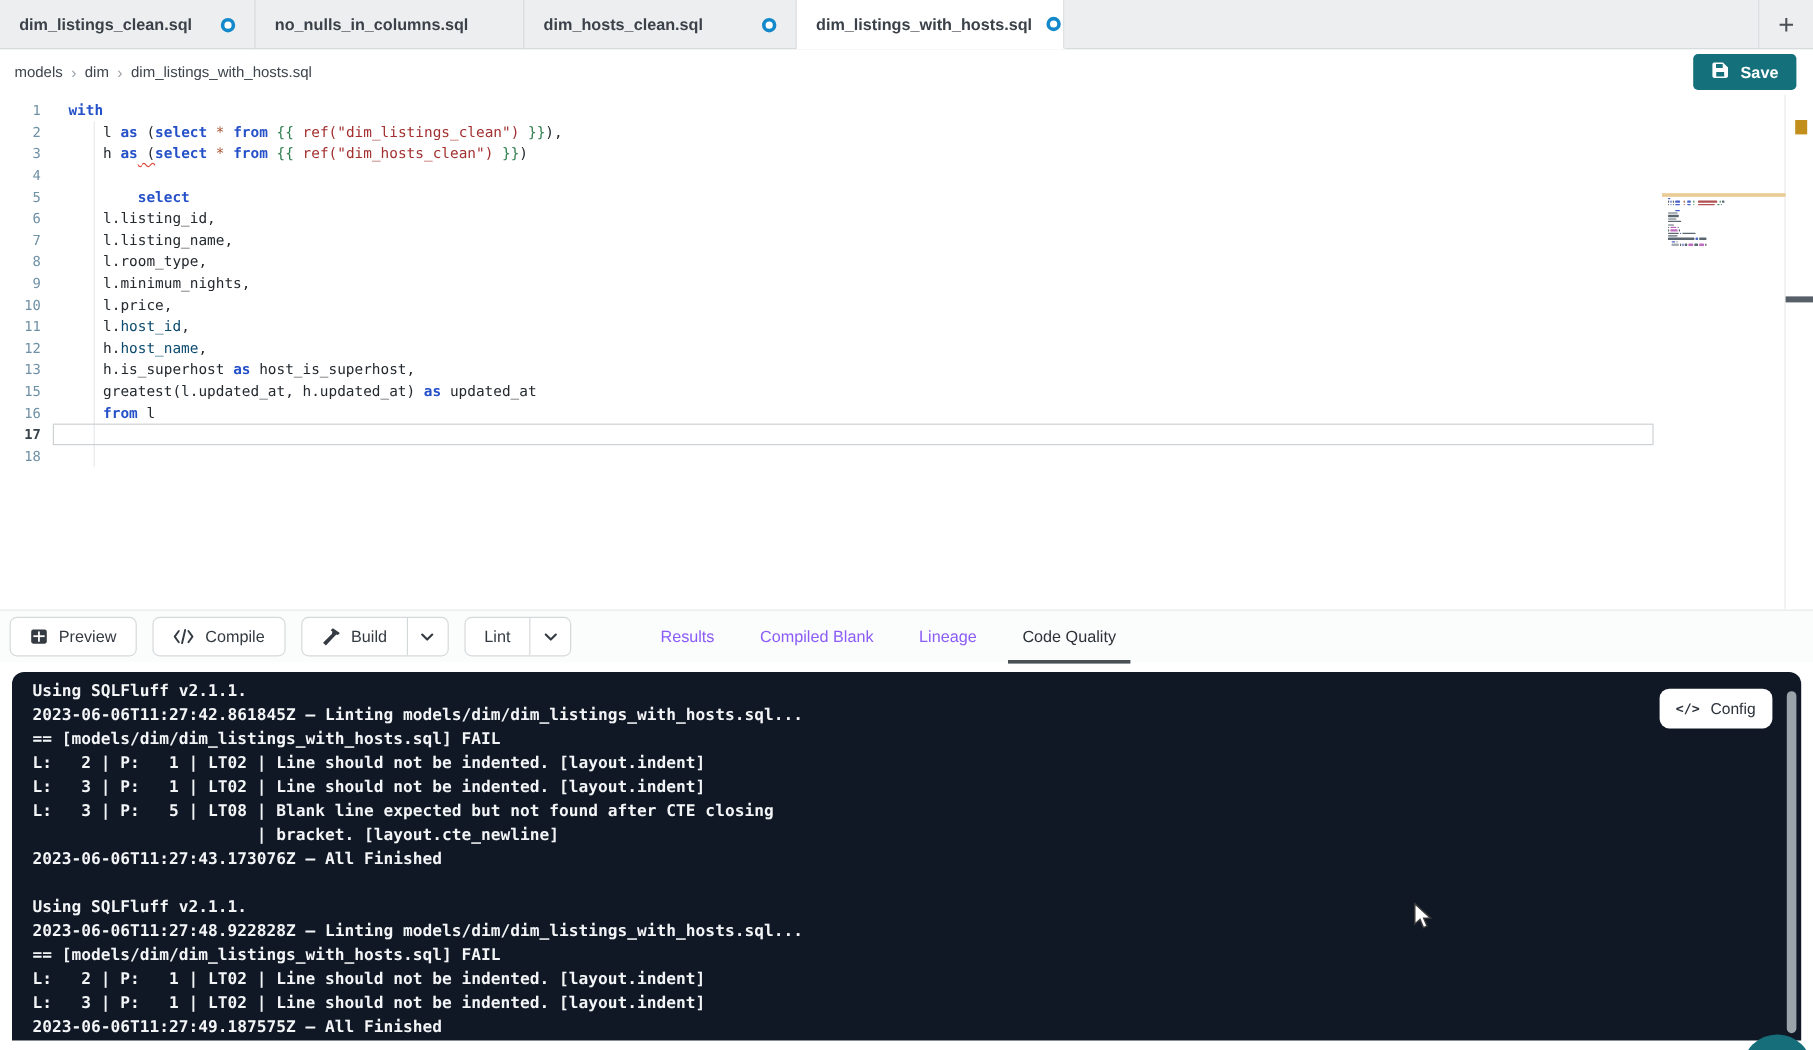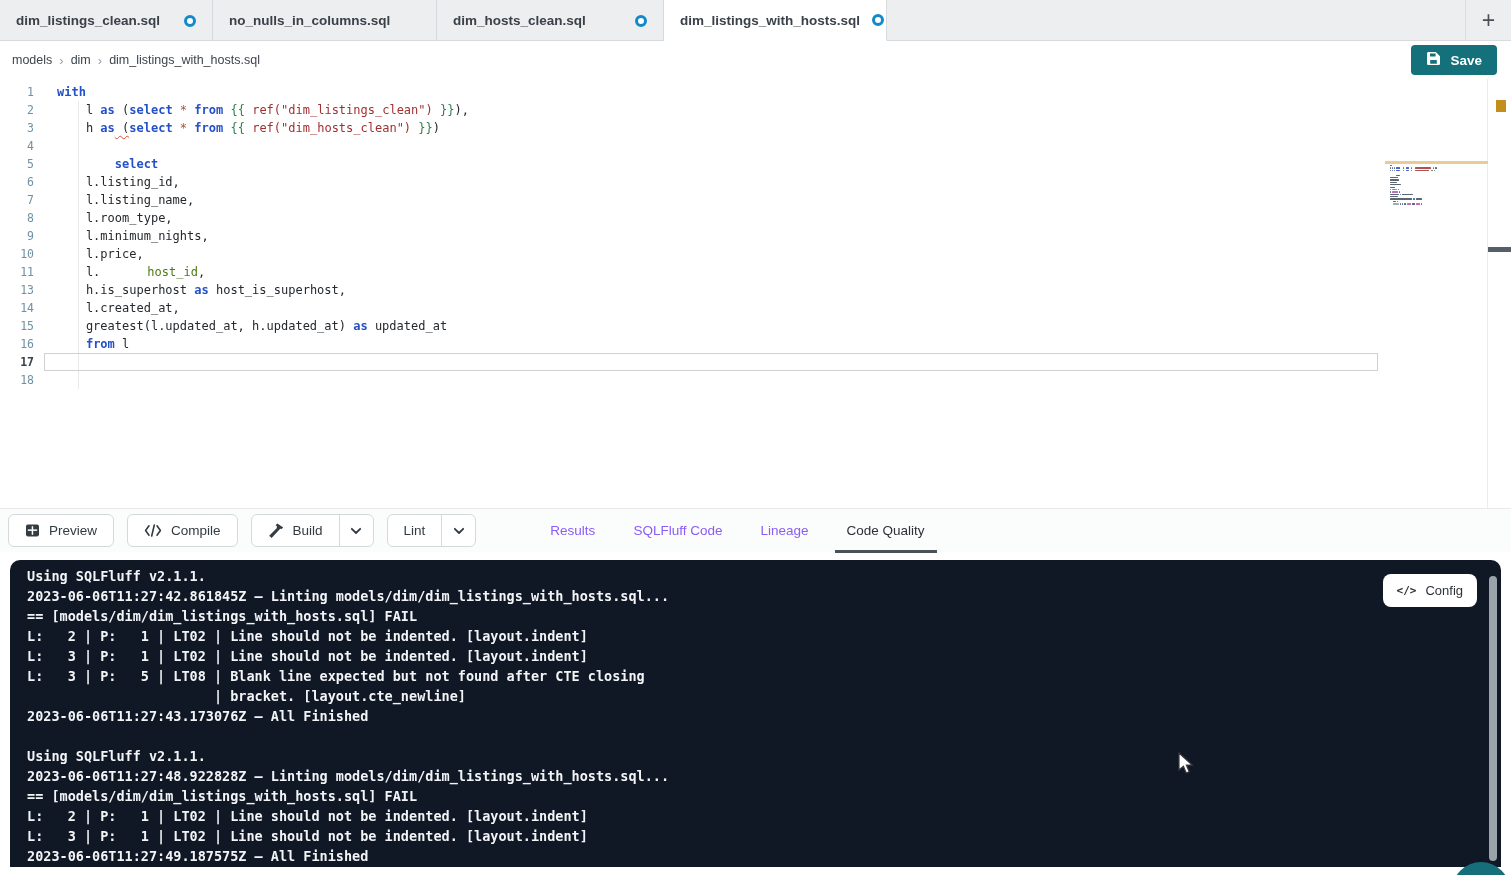--- a/index.html
+++ b/index.html
@@ -30,21 +30,21 @@
   .row { height:18px; line-height:18px; display:flex; position:relative; }
   .ln { width:34px; text-align:right; color:#6f91a6; font-size:11.5px; flex:none; }
   .row.active .ln { color:#38424b; font-weight:bold; }
   .code { margin-left:23px; white-space:pre; }
   .row.active::before { content:""; position:absolute; left:44px; right:133px; top:0; bottom:0; border:1px solid #cdd1d4; pointer-events:none; }
   .s-p { color:#24292e; }
   .s-kw { color:#2450c8; font-weight:bold; }
   .s-str { color:#a33030; }
   .s-j { color:#2e7d4f; }
   .s-op { color:#a85634; }
-  .s-m { color:#4d7c0f;margin-left:47px; }
+  .s-m { color:#0c4a6e; }
   .s-g { color:#979da3; }
   .squig { text-decoration:underline; text-decoration-style:wavy; text-decoration-color:#e04b3f; text-decoration-thickness:1px; text-underline-offset:3px; }
   .guide { position:absolute; left:78px; top:22px; width:1px; height:288px; background:#e7e9ea; }
 
   
   .minimap { position:absolute; left:1390px; top:86px; width:72px; cursor:pointer; }
   .mini-line { height:1.3px; margin-bottom:1.1px; display:flex; gap:1px; }
   .mini-line div { height:100%; border-radius:0.5px; }
   .mini-top { position:absolute; left:1385px; top:82px; width:103px; height:3px; background:#e9cb94; }
   .vsep { position:absolute; left:1487px; top:0; height:429px; width:1px; background:#ececec; }
@@ -153,26 +153,26 @@
       </div>
       <div class="row">
         <span class="ln">10</span>
         <span class="code"><span class="s-p">    l.price,</span></span>
       </div>
       <div class="row">
         <span class="ln">11</span>
         <span class="code"><span class="s-p">    l.</span><span class="s-m">host_id</span><span class="s-p">,</span></span>
       </div>
       <div class="row">
+        <span class="ln">12</span>
+        <span class="code"><span class="s-p">    h.</span><span class="s-m">host_name</span><span class="s-p">,</span></span>
+      </div>
+      <div class="row">
         <span class="ln">13</span>
         <span class="code"><span class="s-p">    h.is_superhost </span><span class="s-kw">as</span><span class="s-p"> host_is_superhost,</span></span>
-      </div>
-      <div class="row">
-        <span class="ln">14</span>
-        <span class="code"><span class="s-p">    l.created_at,</span></span>
       </div>
       <div class="row">
         <span class="ln">15</span>
         <span class="code"><span class="s-p">    greatest(l.updated_at, h.updated_at) </span><span class="s-kw">as</span><span class="s-p"> updated_at</span></span>
       </div>
       <div class="row">
         <span class="ln">16</span>
         <span class="code"><span class="s-p">    </span><span class="s-kw">from</span><span class="s-p"> l</span></span>
       </div>
       <div class="row active">
@@ -339,21 +339,21 @@
           <span style="display: flex;">
             <svg width="12" height="8" viewBox="0 0 12 8" fill="none" stroke="#343b42" stroke-width="1.8" stroke-linecap="round" stroke-linejoin="round">
               <path d="M1.8 1.8 L6 6 L10.2 1.8"></path>
             </svg>
           </span>
         </button>
       </div>
     </div>
   <div class="ptabs" id="ptabs">
       <div class="ptab">Results</div>
-      <div class="ptab">SQLFluff Code</div>
+      <div class="ptab">Compiled Blank</div>
       <div class="ptab">Lineage</div>
       <div class="ptab active">Code Quality</div>
     </div>
 </div>
 
 <div class="terminal">
   <div class="tlines" id="tlines">
       <div class="tline">Using SQLFluff v2.1.1.</div>
       <div class="tline">2023-06-06T11:27:42.861845Z — Linting models/dim/dim_listings_with_hosts.sql...</div>
       <div class="tline">== [models/dim/dim_listings_with_hosts.sql] FAIL</div>

